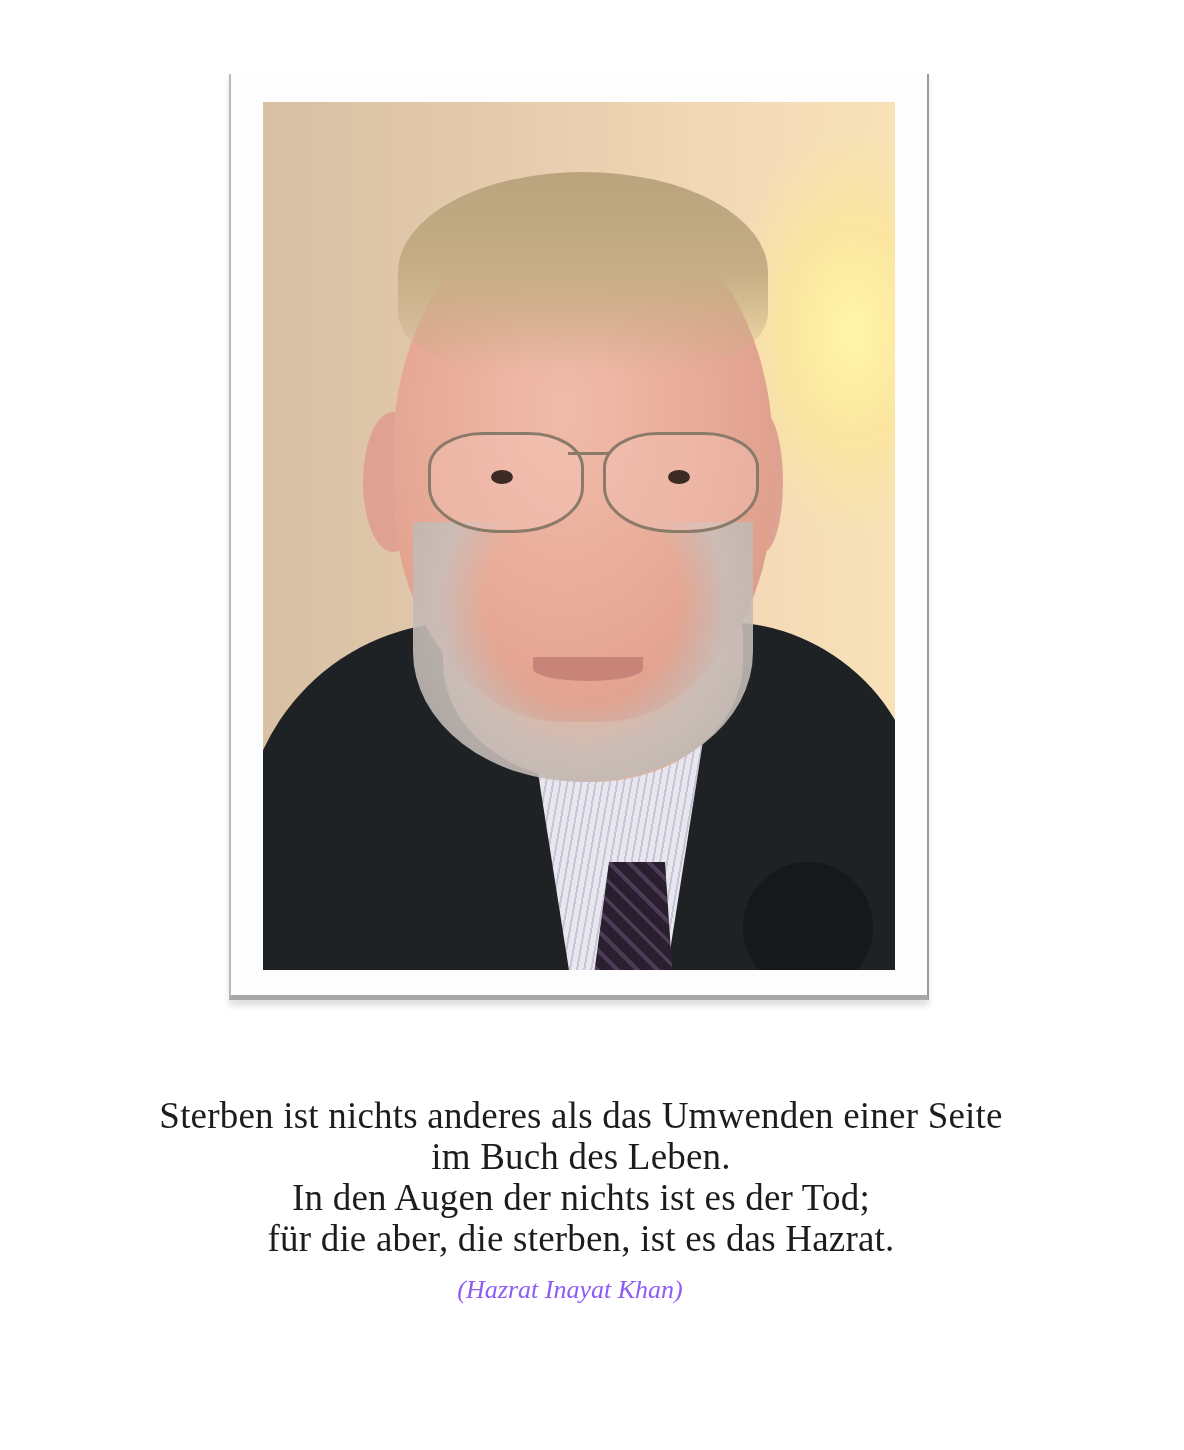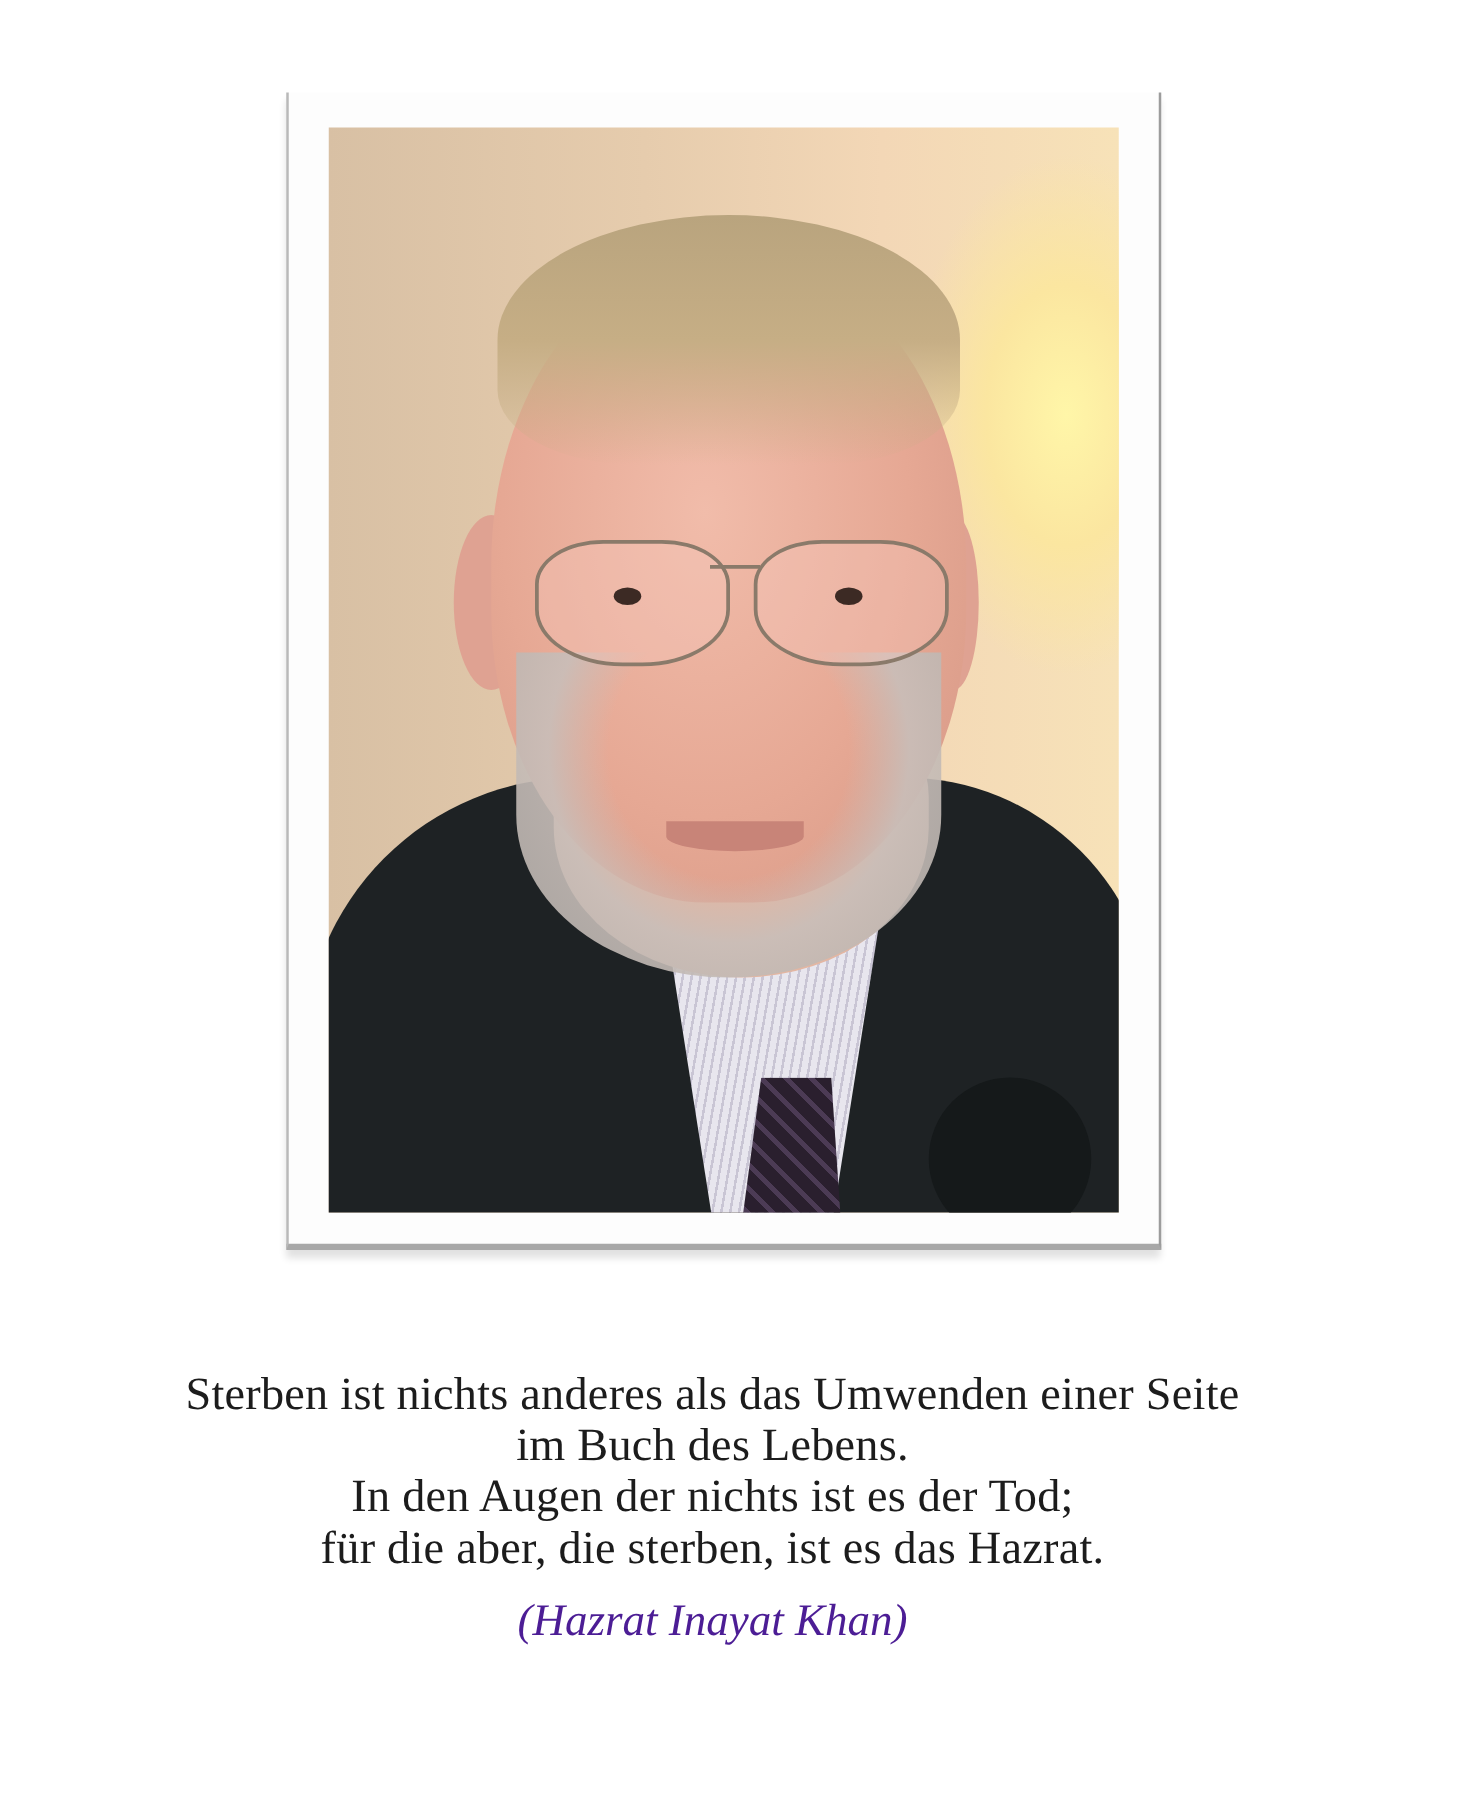--- a/index.html
+++ b/index.html
@@ -24,23 +24,23 @@
     background: radial-gradient(ellipse at 45% 40%, #f1bcaa 0%, #e6a894 55%, #d49684 100%); }
   .hair { position:absolute; left:135px; top:70px; width:370px; height:200px; border-radius:50% 50% 30% 30%;
     background: linear-gradient(180deg,#b9a47e 0%, #c6ae85 50%, rgba(220,170,150,0) 100%); }
   .ear { position:absolute; top:310px; width:60px; height:140px; background:#dfa292; border-radius:50%; }
   .glasses { position:absolute; top:330px; width:150px; height:95px; border:3px solid #8a7a6a; border-radius:35% 35% 45% 45%;
     background: rgba(245,200,190,0.35); }
   .bridge { position:absolute; left:305px; top:350px; width:40px; height:6px; border-top:3px solid #8a7a6a; }
   .eye { position:absolute; top:368px; width:22px; height:14px; background:#3c2a24; border-radius:50%; }
   .mouth { position:absolute; left:270px; top:555px; width:110px; height:24px; border-radius:0 0 50% 50%; background:#c88478; }
   .mic { position:absolute; left:480px; top:760px; width:130px; height:130px; border-radius:50%; background:#15191a; }
-  .quote { position:absolute; left:0; top:1095px; width:1140px; text-align:center; color:#1c1c1c; }
+  .quote { position:absolute; left:0; top:1095px; width:1140px; text-align:center; color:#1c1c1c;padding-left:11px; }
   .quote .line { font-size:37px; line-height:41px; letter-spacing:0.2px; }
-  .attrib { position:absolute; left:0; top:1275px; width:1140px; text-align:center; font-style:italic; font-size:36px; color:#4c1d95; }
+  .attrib { position:absolute; left:0; top:1275px; width:1140px; text-align:center; font-style:italic; font-size:26px; color:#8b5cf6; }
 </style>
 </head>
 <body>
 
 <div class="frame">
   <div class="photo">
     <div class="shadow-area">
       <div class="suit"></div>
       <div class="shirt"></div>
       <div class="tie"></div>
@@ -56,18 +56,18 @@
       <div class="bridge"></div>
       <div class="eye" style="left:228px"></div>
       <div class="eye" style="left:405px"></div>
       <div class="mouth"></div>
     </div>
   </div>
 </div>
 
 <div class="quote">
   <div class="line">Sterben ist nichts anderes als das Umwenden einer Seite</div>
-  <div class="line">im Buch des Lebens.</div>
+  <div class="line">im Buch des Leben.</div>
   <div class="line">In den Augen der nichts ist es der Tod;</div>
   <div class="line">für die aber, die sterben, ist es das Hazrat.</div>
 </div>
 
 <div class="attrib">(Hazrat Inayat Khan)</div>
 
 </body></html>

